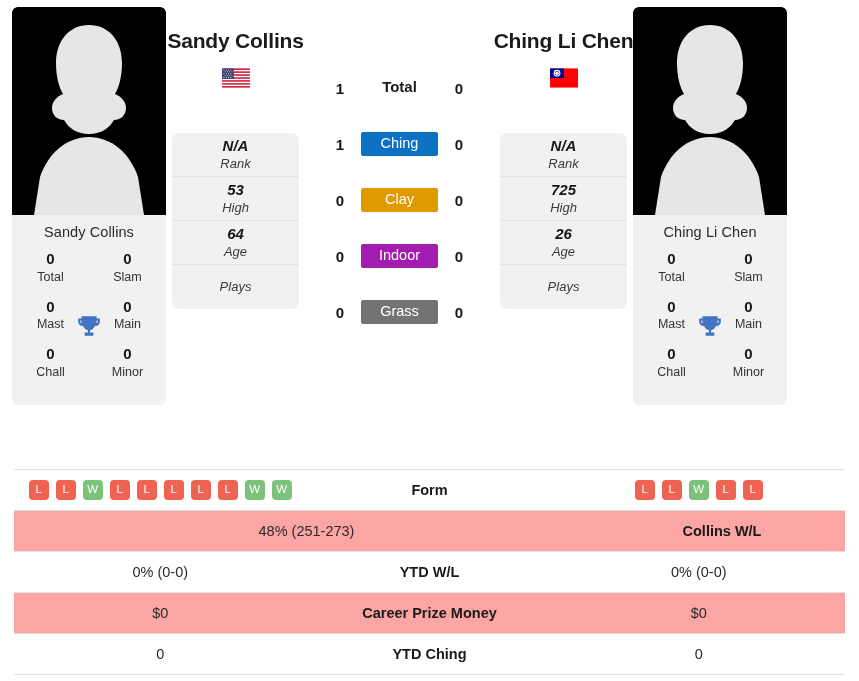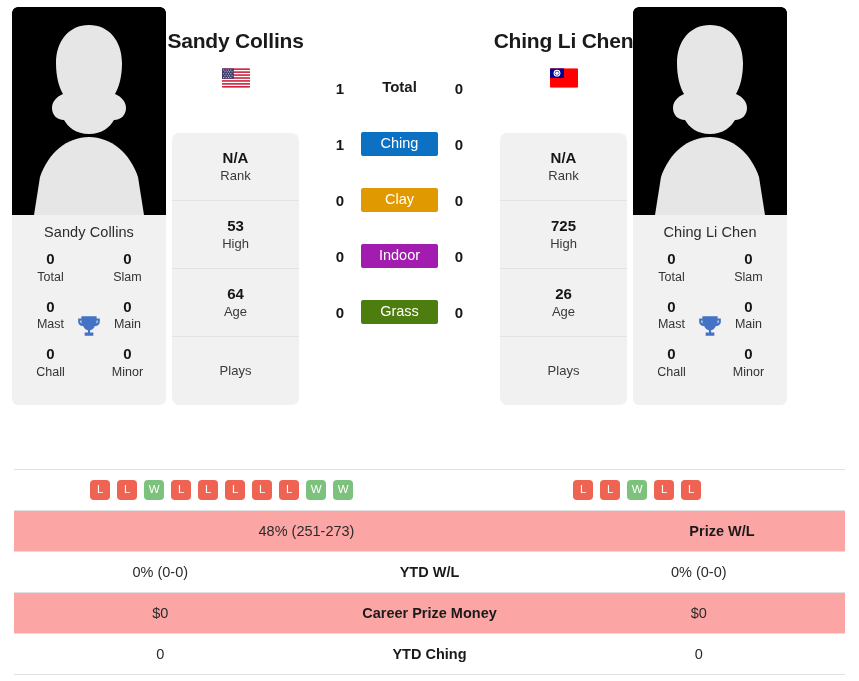--- a/index.html
+++ b/index.html
@@ -86,26 +86,27 @@
   .flag { width: 28px; height: 20px; display: block; border-radius: 1px; }
 
   .vert-stats {
     margin-top: 44px;
     width: 127px;
     background: #f1f1f1;
     border-radius: 7px;
     overflow: hidden;
   }
   .vs-item {
-    height: 68px;
+    height: 44px;
     display: flex;
     flex-direction: column;
     align-items: center;
     justify-content: center;
     border-bottom: 1px solid #e3e3e3;
+    font-style: italic;
   }
   .vs-item:last-child { border-bottom: none; }
   .vs-val { font-size: 15px; font-weight: bold; color: #161616; line-height: 1.3; }
   .vs-val:empty { display: none; }
   .vs-lab { font-size: 13px; color: #3a3a3a; line-height: 1.4; }
 
   
   .surface-col {
     flex: 0 0 189px;
     width: 189px;
@@ -316,21 +317,21 @@
         <div class="sbadge" id="badge-clay" style="background: rgb(224, 153, 0);">Clay</div>
         <div class="sright">0</div>
       </div>
       <div class="srow">
         <div class="sleft">0</div>
         <div class="sbadge" id="badge-indoor" style="background: #a21caf;">Indoor</div>
         <div class="sright">0</div>
       </div>
       <div class="srow">
         <div class="sleft">0</div>
-        <div class="sbadge" id="badge-grass" style="background: #4d7c0f;">Grass</div>
+        <div class="sbadge" id="badge-grass" style="background: #737373;">Grass</div>
         <div class="sright">0</div>
       </div>
     </div>
 
     <div class="info-col">
       <div class="name-hdr">Ching Li Chen</div>
       <div class="flag-wrap">
         <svg class="flag" viewBox="0 0 38 26">
           <rect width="38" height="26" fill="#fe0000"></rect>
           <rect width="19" height="13" fill="#000095"></rect>
@@ -415,32 +416,33 @@
           <div class="fbadge l" style="background: rgb(238, 99, 82);">L</div>
           <div class="fbadge w" style="background: rgb(124, 194, 124);">W</div>
           <div class="fbadge l" style="background: rgb(238, 99, 82);">L</div>
           <div class="fbadge l" style="background: rgb(238, 99, 82);">L</div>
           <div class="fbadge l" style="background: rgb(238, 99, 82);">L</div>
           <div class="fbadge l" style="background: rgb(238, 99, 82);">L</div>
           <div class="fbadge l" style="background: rgb(238, 99, 82);">L</div>
           <div class="fbadge w" style="background: rgb(124, 194, 124);">W</div>
           <div class="fbadge w" style="background: rgb(124, 194, 124);">W</div>
         </div>
+      <div class="c-mid">Form</div>
       <div class="c-right form-cell" id="form-right">
           <div class="fbadge l" style="background: rgb(238, 99, 82);">L</div>
           <div class="fbadge l" style="background: rgb(238, 99, 82);">L</div>
           <div class="fbadge w" style="background: rgb(124, 194, 124);">W</div>
           <div class="fbadge l" style="background: rgb(238, 99, 82);">L</div>
           <div class="fbadge l" style="background: rgb(238, 99, 82);">L</div>
         </div>
     </div>
 
     <div class="tr alt">
       <div class="c-left">48% (251-273)</div>
-      <div class="c-mid">Prize W/L</div>
+      <div class="c-mid">Collins W/L</div>
     </div>
 
     <div class="tr">
       <div class="c-left">0% (0-0)</div>
       <div class="c-mid">YTD W/L</div>
       <div class="c-right">0% (0-0)</div>
     </div>
 
     <div class="tr alt">
       <div class="c-left">$0</div>

